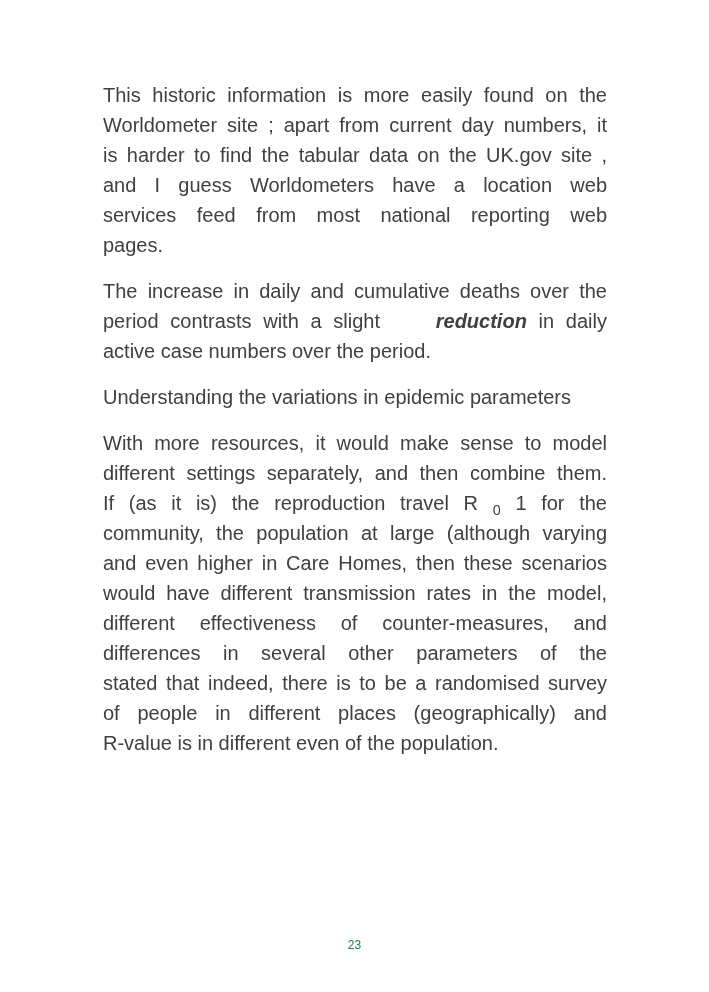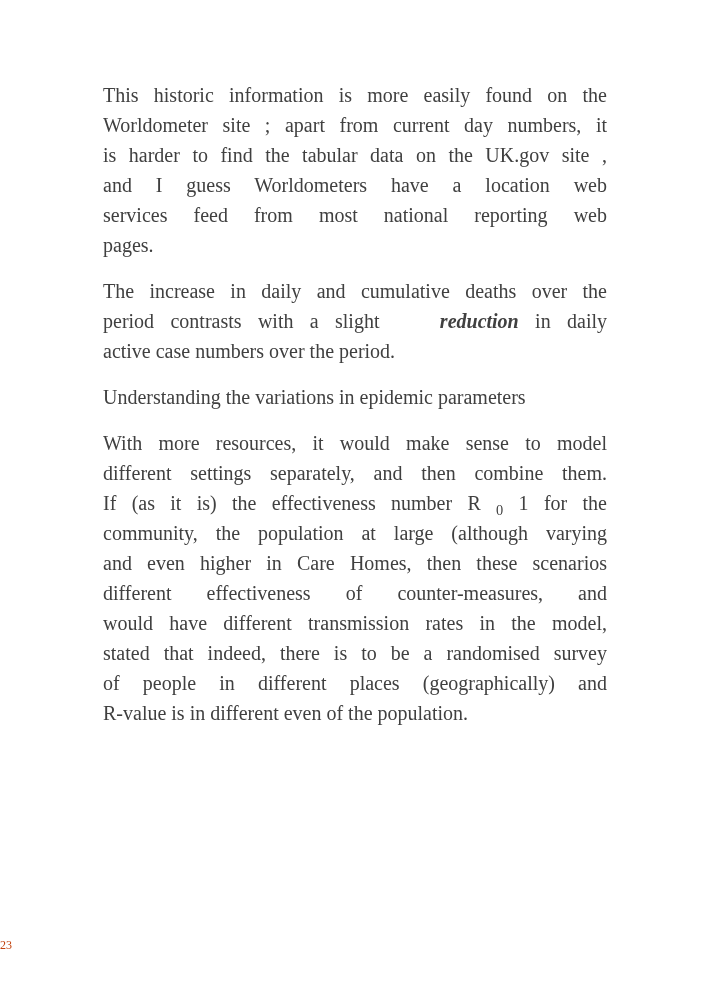--- a/index.html
+++ b/index.html
@@ -6,21 +6,21 @@
     margin: 0;
     padding: 0;
     background: #ffffff;
   }
   .page {
     position: relative;
     width: 646px;
     height: 992px;
     background: #ffffff;
     overflow: hidden;
-    font-family: Liberation Serif, serif;
+    font-family: Liberation Sans, sans-serif;
   }
   .text-block {
     position: absolute;
     left: 103px;
     top: 80px;
     width: 504px;
     font-size: 20px;
     line-height: 30px;
     color: #404040;
   }
@@ -48,24 +48,24 @@
     font-size: 0.72em;
     position: relative;
     top: 0.35em;
     line-height: 0;
   }
   .page-number {
     position: absolute;
     top: 938px;
     left: 0;
     width: 709px;
-    text-align: left;
+    text-align: center;
     font-size: 12px;
     line-height: 14px;
-    color: #c2410c;
+    color: #15803d;
   }
 </style>
 </head>
 <body>
 
 <div class="page">
   <div class="text-block">
 
     <div class="para">
       <div class="line">This historic information is more easily found on the</div>
@@ -82,25 +82,26 @@
       <div class="line last">active case numbers over the period.</div>
     </div>
 
     <div class="para">
       <div class="line last">Understanding the variations in epidemic parameters</div>
     </div>
 
     <div class="para">
       <div class="line">With more resources, it would make sense to model</div>
       <div class="line">different settings separately, and then combine them.</div>
-      <div class="line"><span>If (as it is) the effectiveness number R </span><span class="subscript">0</span><span> 1 for the</span></div>
+      <div class="line"><span>If (as it is) the reproduction travel R </span><span class="subscript">0</span><span> 1 for the</span></div>
       <div class="line">community, the population at large (although varying</div>
       <div class="line">and even higher in Care Homes, then these scenarios</div>
+      <div class="line">would have different transmission rates in the model,</div>
       <div class="line">different effectiveness of counter-measures, and</div>
-      <div class="line">would have different transmission rates in the model,</div>
+      <div class="line">differences in several other parameters of the</div>
       <div class="line">stated that indeed, there is to be a randomised survey</div>
       <div class="line">of people in different places (geographically) and</div>
       <div class="line last">R-value is in different even of the population.</div>
     </div>
 
   </div>
 
   <div class="page-number">23</div>
 </div>
 

